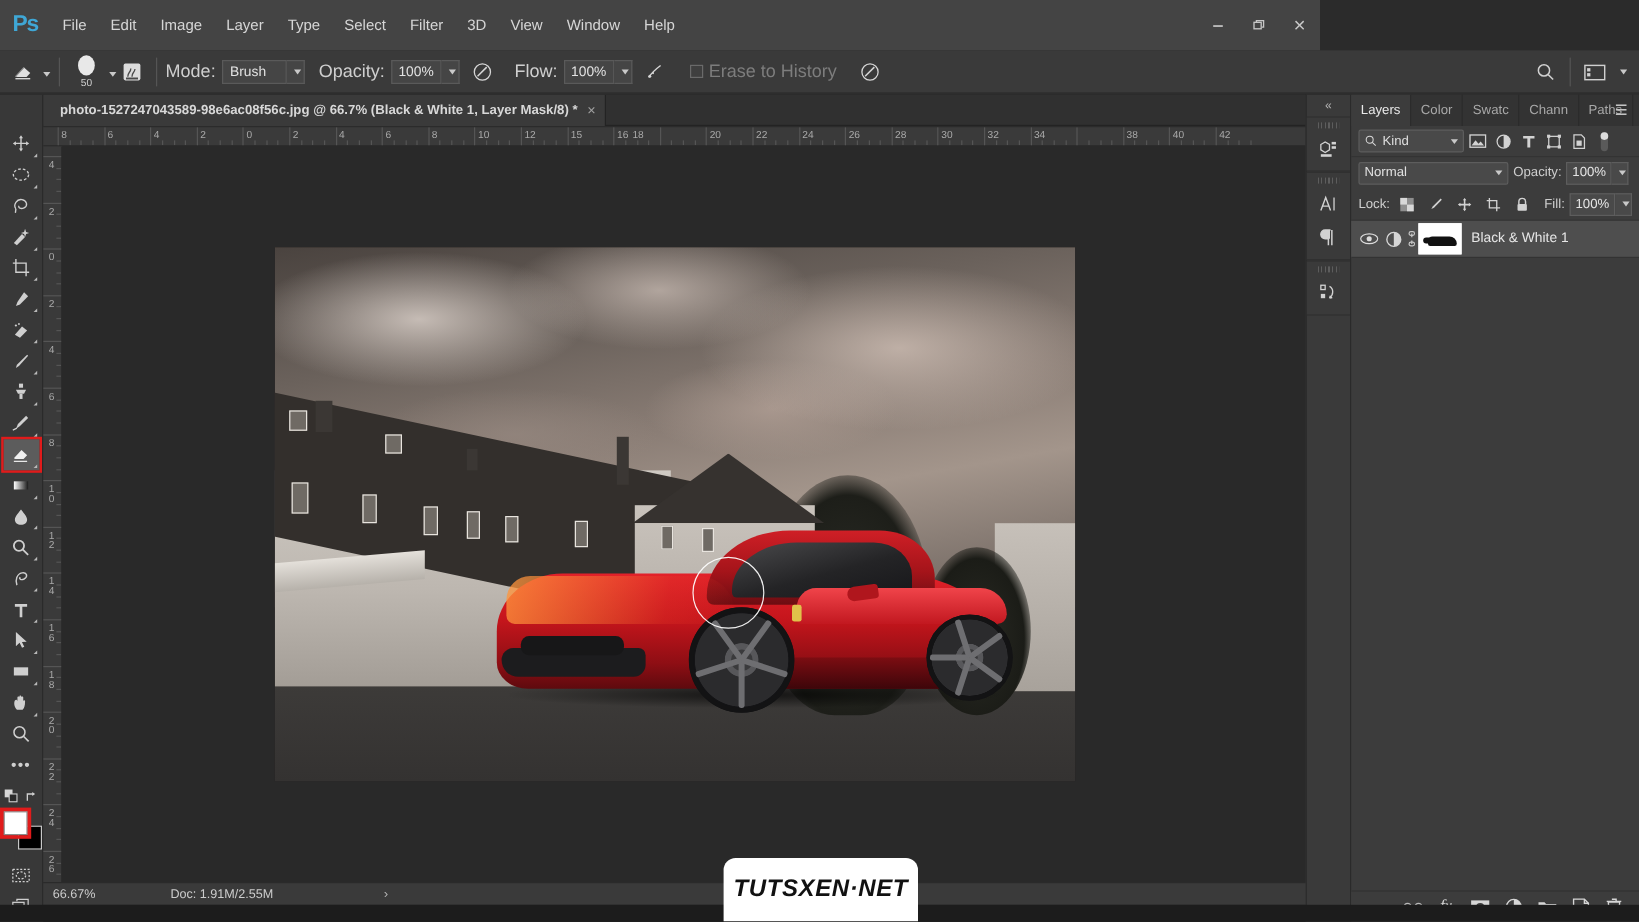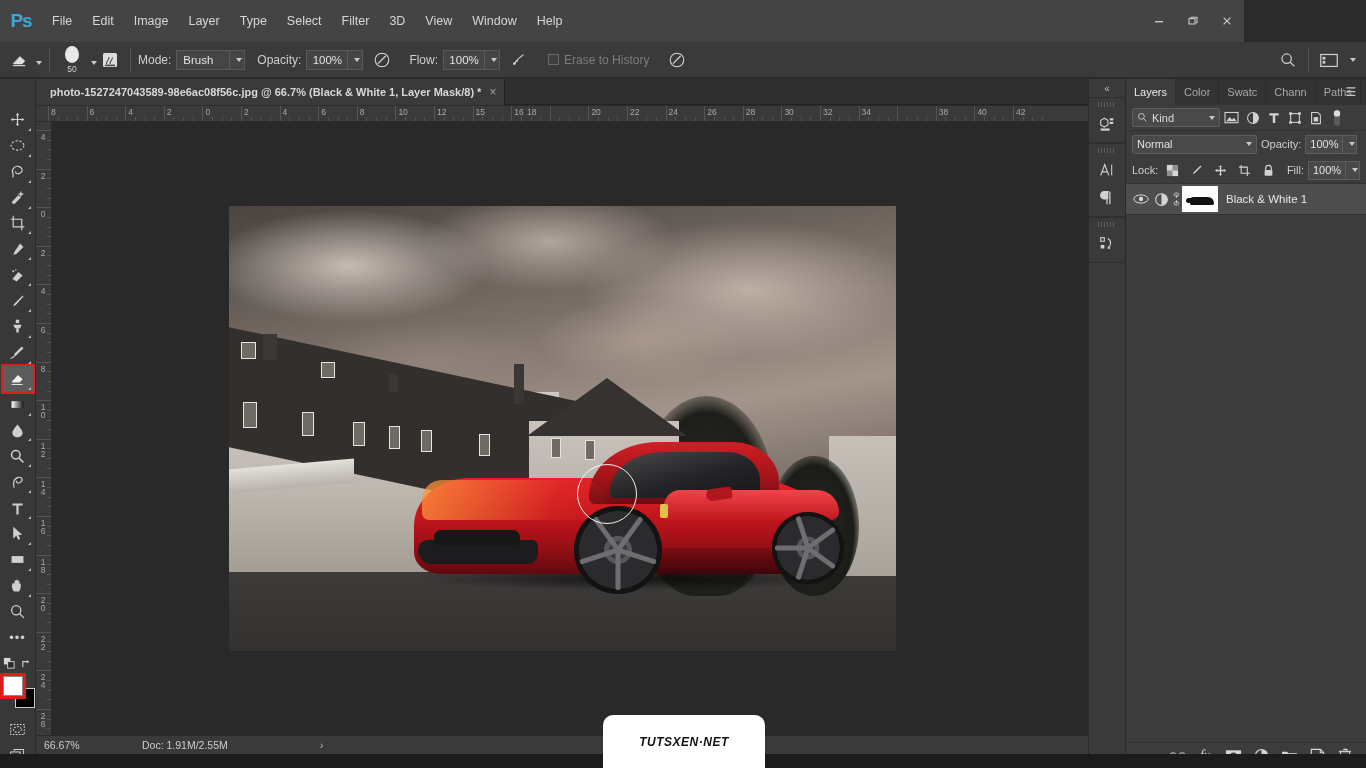--- a/index.html
+++ b/index.html
@@ -7,21 +7,21 @@
     width: 1366px; height: 768px;
     background: #1c1c1c;
     font-family: "Liberation Sans", sans-serif;
     overflow: hidden;
     color: #d0d0d0;
   }
   #app { position: relative; width: 1366px; height: 768px; background: #2b2b2b; }
 
   
   .menubar {
-    position: absolute; left: 0; top: 0; width: 1244px; height: 42px;
+    position: absolute; left: 0; top: 0; width: 1100px; height: 42px;
     background: #444444; display: flex; align-items: center;
   }
   .ps-logo {
     width: 42px; height: 42px; display: flex; align-items: center; justify-content: center;
     color: #3fa7d6; font-weight: bold; font-size: 19px; letter-spacing: -1px;
     font-family: "Liberation Sans", sans-serif;
   }
   .menu-items { display: flex; align-items: center; height: 42px; }
   .menu-item {
     padding: 0 10px; height: 42px; line-height: 42px; font-size: 12.5px; color: #d6d6d6;
@@ -33,21 +33,21 @@
     color: #c8c8c8; font-size: 13px;
   }
 
   
   .optionsbar {
     position: absolute; left: 0; top: 42px; width: 1366px; height: 36px;
     background: #3a3a3a; border-bottom: 1px solid #2a2a2a;
     display: flex; align-items: center; padding-left: 6px;
   }
   .ob-sep { width: 1px; height: 24px; background: #555; margin: 0 7px; }
-  .ob-label { font-size: 12px; color: #cfcfcf; margin-right: 5px; white-space: nowrap; }
+  .ob-label { font-size: 15px; color: #cfcfcf; margin-right: 5px; white-space: nowrap; }
   .ob-tool-icon {
     width: 26px; height: 26px; display: flex; align-items: center; justify-content: center;
   }
   .caret {
     width: 0; height: 0; border-left: 3.5px solid transparent; border-right: 3.5px solid transparent;
     border-top: 4px solid #c9c9c9; display: inline-block; margin-left: 4px;
   }
   .chev-btn {
     width: 15px; height: 20px; display: flex; align-items: center; justify-content: center;
     background: #454545; border: 1px solid #5a5a5a; border-left: none;
@@ -375,21 +375,21 @@
   }
 
   
   .watermark {
     position: absolute; left: 603px; top: 715px; width: 162px; height: 53px;
     background: #ffffff; border-radius: 10px 10px 0 0;
     display: flex; align-items: center; justify-content: center;
   }
   .watermark span {
     font-family: "Liberation Sans", sans-serif; font-style: italic; font-weight: bold;
-    font-size: 12px; color: #111; letter-spacing: .5px;
+    font-size: 20px; color: #111; letter-spacing: .5px;
   }
 </style>
 </head>
 <body>
 
 <div id="app">
 
   <div class="menubar">
     <div class="ps-logo">Ps</div>
     <div class="menu-items">

